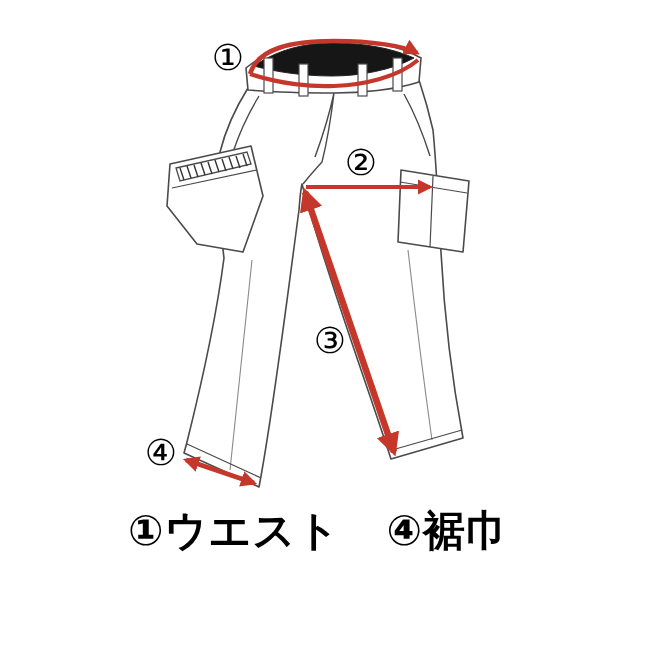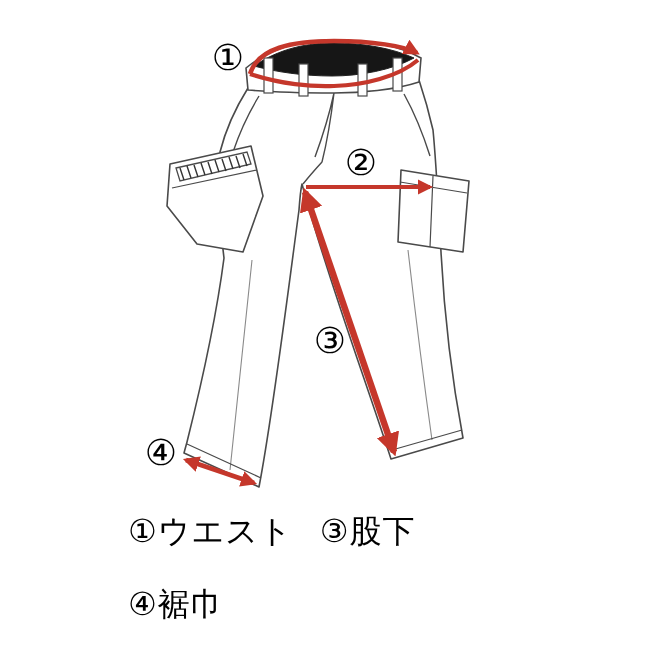--- a/index.html
+++ b/index.html
@@ -16,22 +16,22 @@
     paint-order:stroke;
     stroke:#ffffff;
     stroke-width:5px;
     text-anchor:middle;
   }
   .legend{
     position:absolute;left:128px;top:508px;
     display:grid;
     grid-template-columns:repeat(2,auto);
     column-gap:46px;row-gap:0px;
-    font-size:32px;line-height:46px;font-weight:400;color:#000;
-    letter-spacing:1px;white-space:nowrap;gap:27px;
+    font-size:42px;line-height:46px;font-weight:700;color:#000;
+    letter-spacing:1px;white-space:nowrap;
   }
 </style>
 </head>
 <body>
 
 <div class="stage">
 <svg width="650" height="650" viewBox="0 0 650 650">
   <defs>
     <marker id="ah" viewBox="0 0 10 10" refX="8" refY="5" markerWidth="3.6" markerHeight="3.6" orient="auto-start-reverse">
       <path d="M0,0 L10,5 L0,10 Z" fill="#c5372b"></path>
@@ -87,15 +87,14 @@
 
   <text class="marker-num" x="228" y="70">①</text>
   <text class="marker-num" x="361" y="175">②</text>
   <text class="marker-num" x="330" y="353">③</text>
   <text class="marker-num" x="161" y="465">④</text>
 </svg>
 </div>
 
 <div class="legend">
   <span>①ウエスト</span>
-  <span>③股下</span>
   <span>④裾巾</span>
 </div>
 
 </body></html>

